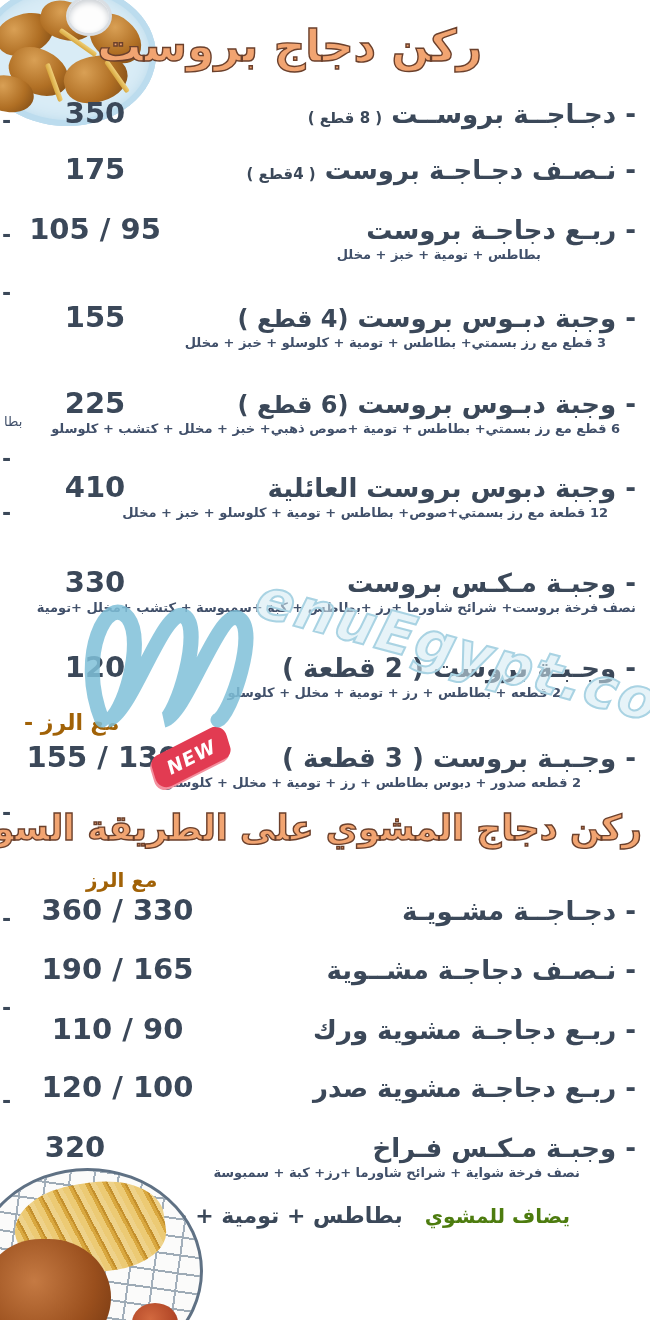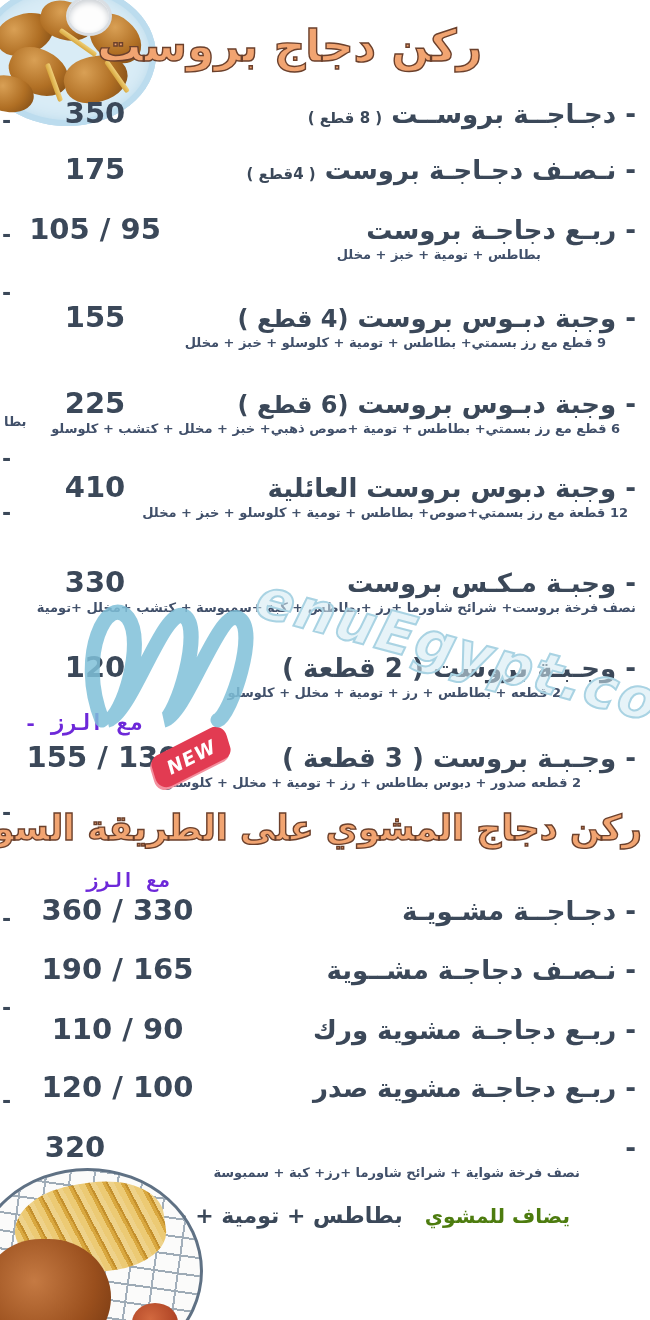--- a/index.html
+++ b/index.html
@@ -21,23 +21,23 @@
   .wide{letter-spacing:1px;}
   .note{font-size:15px;font-weight:bold;white-space:nowrap;}
   .fill{flex:1;}
   .price{font-size:29px;font-weight:bold;direction:ltr;unicode-bidi:isolate;
          min-width:170px;text-align:center;white-space:nowrap;}
   .p2{min-width:215px;}
   .sub{font-size:13px;font-weight:bold;text-align:right;direction:rtl;white-space:nowrap;
        margin-top:1px;color:#41506a;}
   .bleed{margin-left:-400px;}
 
-  .rednote{position:absolute;color:#6d28d9;font-weight:bold;direction:rtl;white-space:nowrap;font-family:Liberation Mono, monospace;}
+  .rednote{position:absolute;color:#a16207;font-weight:bold;direction:rtl;white-space:nowrap;}
   .edge-dash{position:absolute;left:2px;font-size:22px;font-weight:bold;color:#3b4859;}
-  .fragment{position:absolute;left:4px;font-size:13px;font-weight:bold;color:#41506a;}
+  .fragment{position:absolute;left:4px;font-size:13px;font-weight:normal;color:#41506a;}
 
   
   .new-badge{position:absolute;left:150px;top:740px;width:82px;height:34px;
     background:#e23b52;border-radius:8px 14px 8px 14px;
     transform:rotate(-27deg) skewX(-10deg);
     display:flex;align-items:center;justify-content:center;
     box-shadow:-2px 2px 0 #f3909e;}
   .new-badge span{color:#fff;font-style:italic;font-weight:bold;font-size:19px;
     letter-spacing:1px;transform:skewX(10deg);}
 
@@ -131,42 +131,42 @@
   </div>
 
   <div class="row" style="top:300px">
     <div class="line">
       <span class="dash">-</span>
       <span class="name">وجبة دبـوس بروست</span>
       <span class="note" style="font-size:24px">(4 قطع )</span>
       <span class="fill"></span>
       <span class="price">155</span>
     </div>
-    <div class="sub" style="margin-right:30px;">9 قطع مع رز بسمتي+  بطاطس + تومية + كلوسلو + خبز + مخلل</div>
+    <div class="sub" style="margin-right:30px;">3 قطع مع رز بسمتي+  بطاطس + تومية + كلوسلو + خبز + مخلل</div>
   </div>
 
   <div class="row" style="top:386px">
     <div class="line">
       <span class="dash">-</span>
       <span class="name">وجبة دبـوس بروست</span>
       <span class="note" style="font-size:24px">(6 قطع )</span>
       <span class="fill"></span>
       <span class="price">225</span>
     </div>
     <div class="sub" style="margin-right:16px;">6 قطع مع رز بسمتي+ بطاطس + تومية +صوص ذهبي+ خبز + مخلل + كتشب + كلوسلو</div>
   </div>
 
   <div class="row" style="top:470px">
     <div class="line">
       <span class="dash">-</span>
       <span class="name">وجبة دبوس بروست العائلية</span>
       <span class="fill"></span>
       <span class="price">410</span>
     </div>
-    <div class="sub" style="margin-right:8px;text-align:right;">12 قطعة مع رز بسمتي+صوص+  بطاطس + تومية + كلوسلو + خبز + مخلل</div>
+    <div class="sub" style="margin-right:28px;text-align:right;">12 قطعة مع رز بسمتي+صوص+  بطاطس + تومية + كلوسلو + خبز + مخلل</div>
   </div>
 
   <div class="row" style="top:565px">
     <div class="line">
       <span class="dash">-</span>
       <span class="name wide">وجبـة  مـكـس  بروست</span>
       <span class="fill"></span>
       <span class="price">330</span>
     </div>
     <div class="sub bleed">نصف فرخة بروست+ شرائح شاورما  +رز +بطاطس + كبة +سمبوسة + كتشب +مخلل +تومية</div>
@@ -233,20 +233,21 @@
       <span class="dash">-</span>
       <span class="name">ربـع دجاجـة مشوية صدر</span>
       <span class="fill"></span>
       <span class="price p2">120  /  100</span>
     </div>
   </div>
 
   <div class="row" style="top:1130px">
     <div class="line">
       <span class="dash">-</span>
+      <span class="name wide">وجبـة  مـكـس فـراخ</span>
       <span class="fill"></span>
       <span class="price" style="min-width:130px">320</span>
     </div>
     <div class="sub" style="margin-right:56px;">نصف فرخة شواية + شرائح شاورما +رز+  كبة + سمبوسة</div>
   </div>
 
   <div class="row" style="top:1203px;padding-right:80px;">
     <div class="line" style="gap:22px;">
       <span class="footer-label">يضاف للمشوي</span>
       <span class="footer-text">بطاطس + تومية + خبز + مخلل</span>

